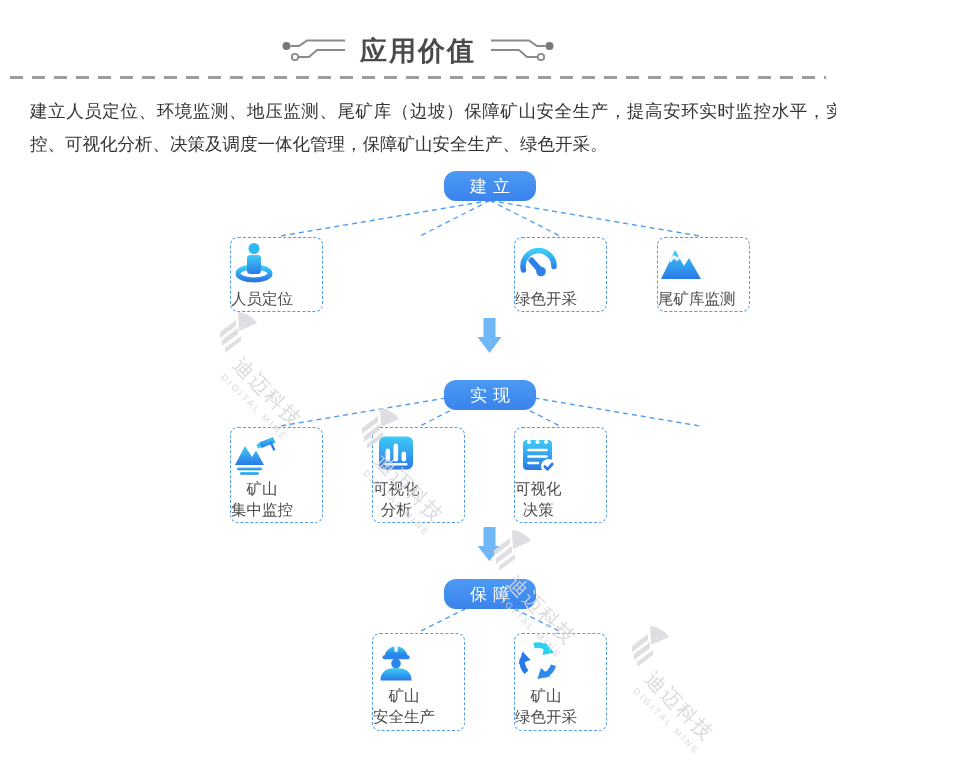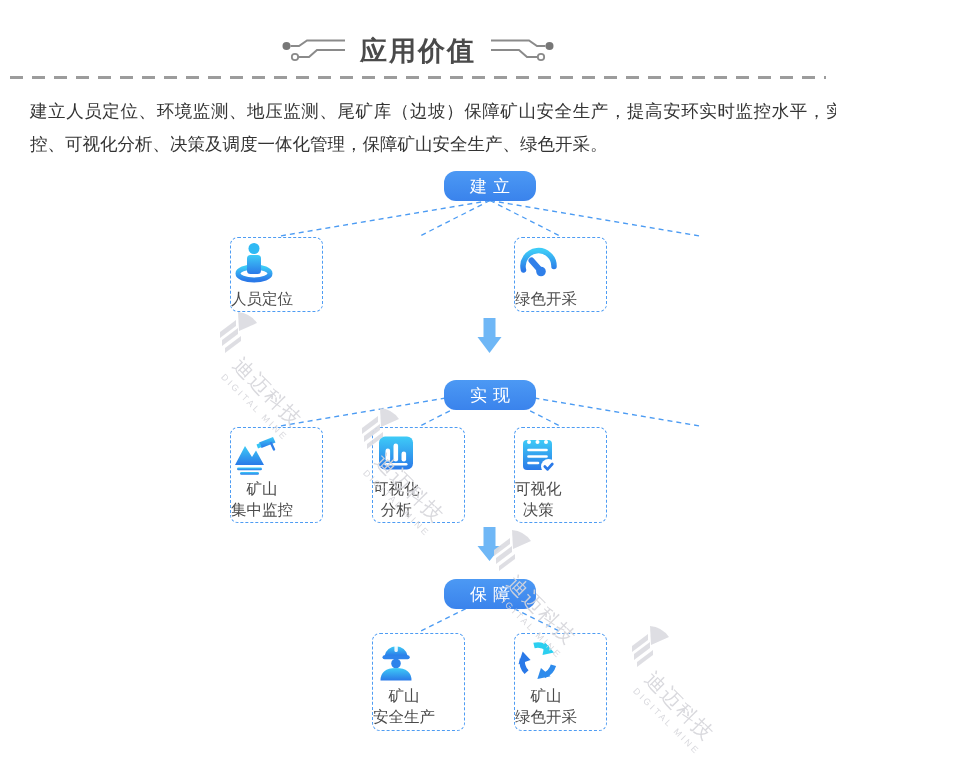--- a/index.html
+++ b/index.html
@@ -110,20 +110,27 @@
     <div class="lbl">人员定位</div>
   </div>
   <div class="box r1" style="left:514px">
     <svg class="icon" width="46" height="46" viewBox="0 0 46 46">
       <path d="M8.5,30 A15.5,15.5 0 1 1 39,26.5" fill="none" stroke="url(#gA)" stroke-width="5.5" stroke-linecap="round"></path>
       <path d="M16.5,20.5 L24,29" stroke="#2F7FE9" stroke-width="6" stroke-linecap="round"></path>
       <circle cx="26" cy="31.5" r="4.8" fill="#2F7FE9"></circle>
     </svg>
     <div class="lbl">绿色开采</div>
   </div>
+  <div class="box r1" style="left:657px">
+    <svg class="icon" width="46" height="46" viewBox="0 0 46 46">
+      <path d="M3,39 L17,10 L26,26 L31,18 L43,39 Z" fill="url(#gA)"></path>
+      <path d="M11.5,21.5 L16,16.5 L19,19.5 L23,15" stroke="#eaf7ff" stroke-width="3" fill="none" stroke-linejoin="round"></path>
+    </svg>
+    <div class="lbl">尾矿库监测</div>
+  </div>
 
   <div class="box r2" style="left:230px">
     <svg class="icon" width="46" height="46" viewBox="0 0 46 46">
       <path d="M4,35 L14,16 L21,27 L25,20.5 L33,35 Z" fill="url(#gA)"></path>
       <rect x="6" y="37.5" width="25" height="2.8" rx="1.4" fill="url(#gA)"></rect>
       <rect x="9" y="42" width="19" height="2.8" rx="1.4" fill="url(#gA)"></rect>
       <polygon points="28,12.5 42,7 44.5,12.5 30.5,18" fill="url(#gA)"></polygon>
       <polygon points="25.5,14.5 29,13 30.5,17 27,18.5" fill="#35C4F5"></polygon>
       <path d="M40,13 L43,19.5" stroke="#2F7FE9" stroke-width="2.4" stroke-linecap="round"></path>
     </svg>

